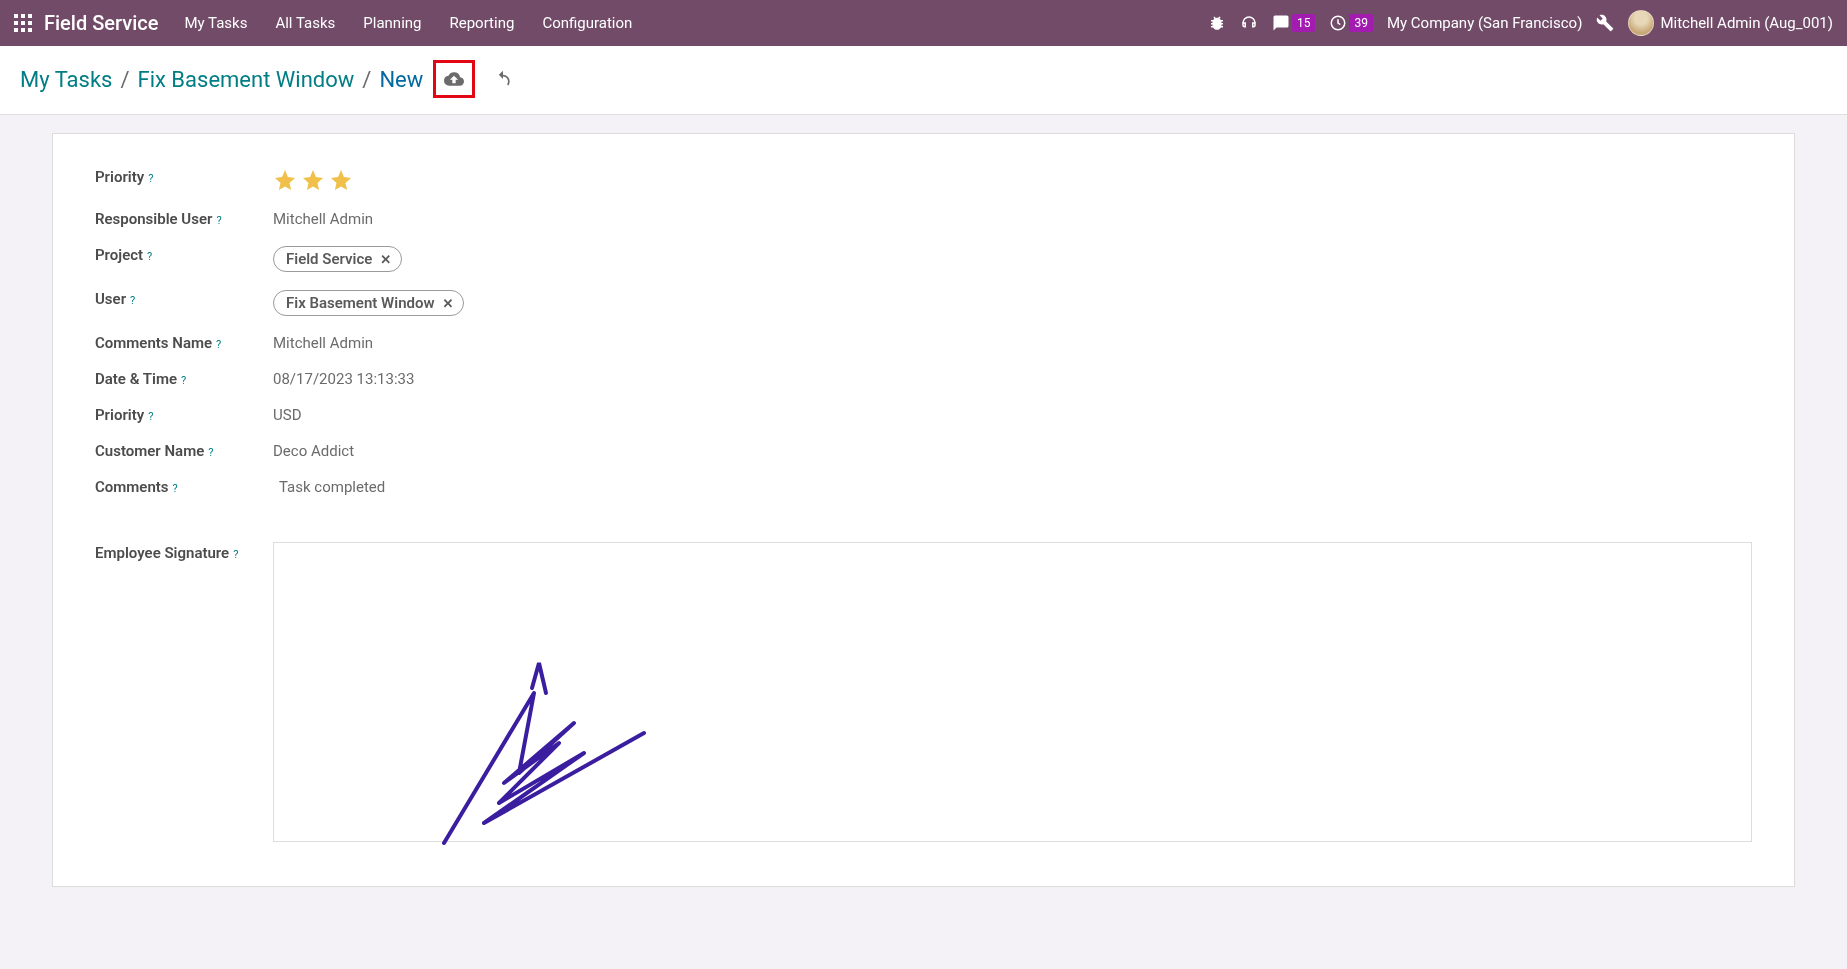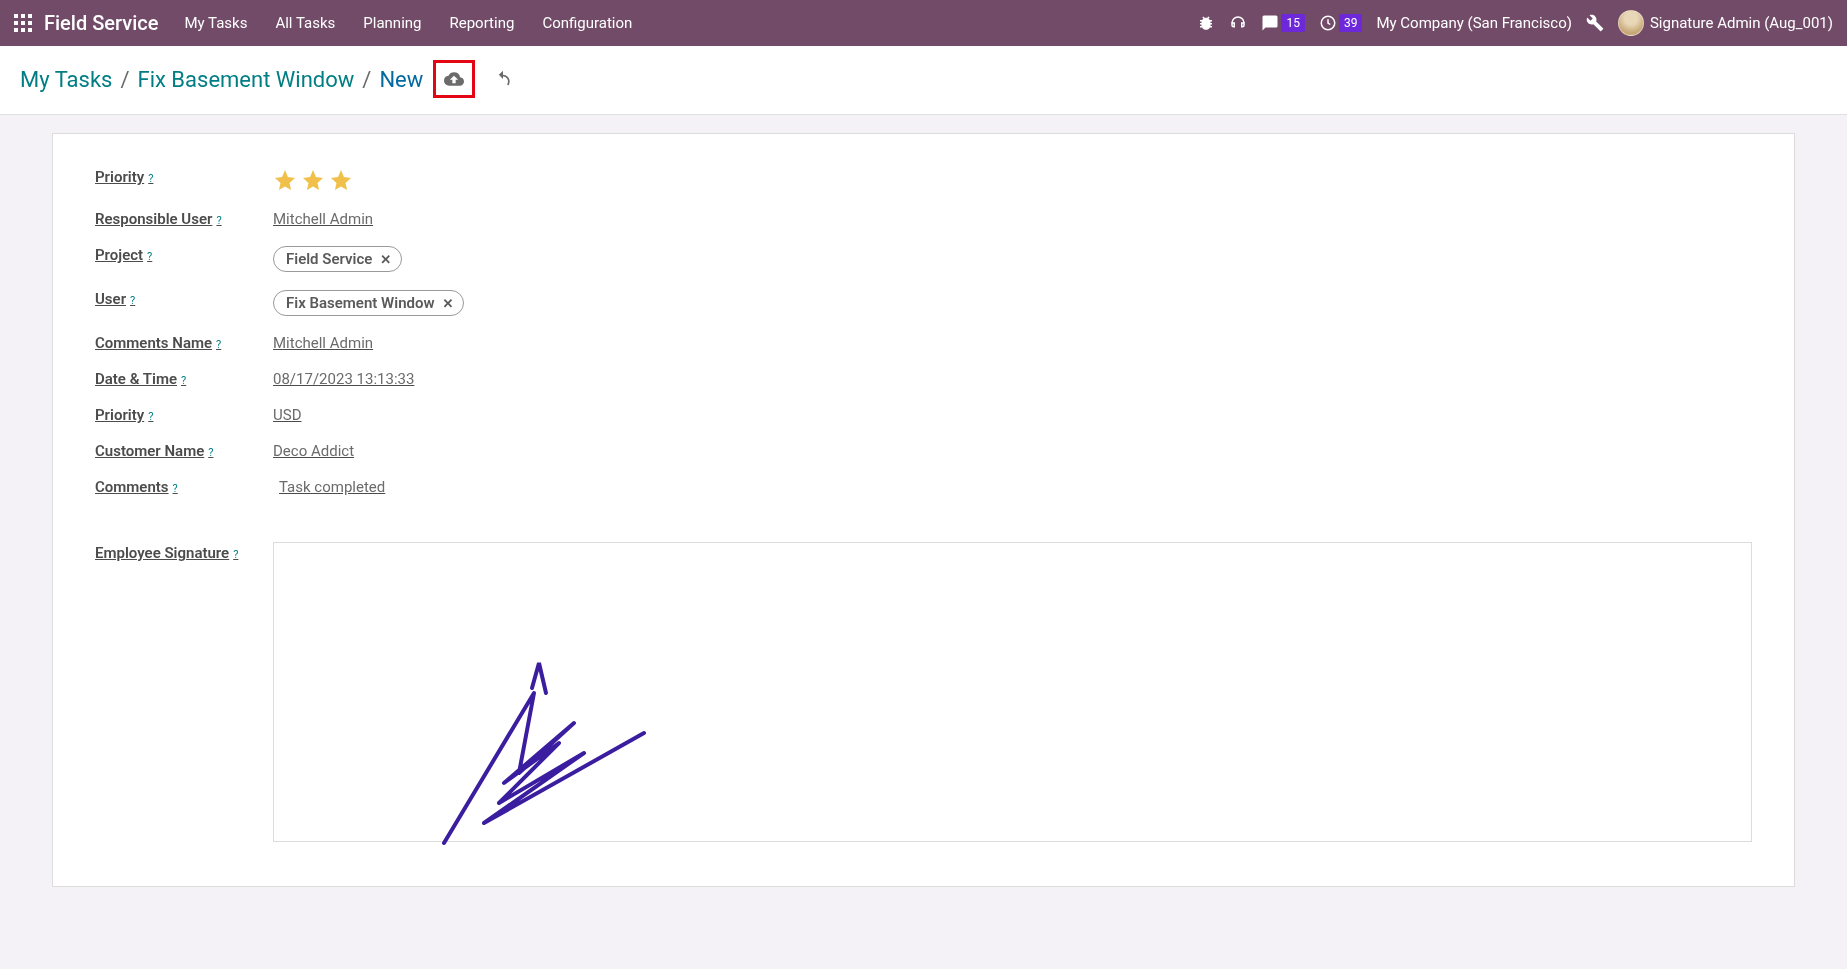--- a/index.html
+++ b/index.html
@@ -33,21 +33,21 @@
   }
   .navbar .menu a {
     color: #fff; text-decoration: none; font-size: 15px;
   }
   .navbar .spacer { flex: 1; }
   .navbar .systray {
     display:flex; align-items:center; gap: 14px; padding-right:6px;
   }
   .systray-item { display:flex; align-items:center; color:#fff; font-size:15px; position:relative; }
   .systray-item .badge {
-    background:#6d28d9; color:#fff; font-size:12px; padding:1px 5px; border-radius:2px; margin-left:2px;
+    background:#a21caf; color:#fff; font-size:12px; padding:1px 5px; border-radius:2px; margin-left:2px;
     line-height:16px;
   }
   .systray-item svg { width:18px; height:18px; }
   .avatar {
     width:26px; height:26px; border-radius:50%; background:#d8c7a7; display:inline-block; margin-right:6px;
     position:relative; border:1px solid rgba(255,255,255,0.4);
     background-image: radial-gradient(circle at 50% 30%, #e8d8b8 30%, #c8a878 70%);
   }
   .company-label, .user-label { white-space:nowrap; }
 
@@ -82,21 +82,21 @@
     padding: 18px 52px;
     height: calc(100vh - 46px - 60px);
     overflow-y: auto;
   }
   .sheet {
     background:#fff; border:1px solid #dcdcdc;
     padding: 30px 42px;
     min-height: 700px;
   }
   .form-row {
-    display:flex; align-items:flex-start; margin-bottom: 14px; text-decoration: underline;
+    display:flex; align-items:flex-start; margin-bottom: 14px;
   }
   .form-row .label {
     width: 178px; flex-shrink:0;
     font-weight:600; color:#4c4c4c; font-size:15px;
     display:flex; align-items:baseline; gap:4px;
     padding-top:4px;
   }
   .form-row .label .help { color:#017e84; font-size:11px; font-weight:400; vertical-align:super;}
   .form-row .value { color:#6b6b6b; font-size:15px; padding-top:4px; }
 
@@ -180,21 +180,21 @@
       <span class="badge">39</span>
     </div>
     <div class="systray-item company-label">My Company (San Francisco)</div>
     <div class="systray-item">
       <svg viewBox="0 0 24 24" fill="#fff">
           <path d="M22.7 19l-9.1-9.1c.9-2.3.4-5-1.5-6.9-2-2-5-2.4-7.4-1.3L9 6 6 9 1.6 4.7C.4 7.1.9 10.1 2.9 12.1c1.9 1.9 4.6 2.4 6.9 1.5l9.1 9.1c.4.4 1 .4 1.4 0l2.3-2.3c.5-.4.5-1.1.1-1.4z"></path>
         </svg>
     </div>
     <div class="systray-item">
       <span class="avatar"></span>
-      <span class="user-label">Signature Admin (Aug_001)</span>
+      <span class="user-label">Mitchell Admin (Aug_001)</span>
     </div>
   </div>
 </div>
 
 <div class="controlbar">
   <div class="breadcrumb">
     <a href="#">My Tasks</a>
     <span class="sep">/</span>
     <a href="#">Fix Basement Window</a>
     <span class="sep">/</span>

